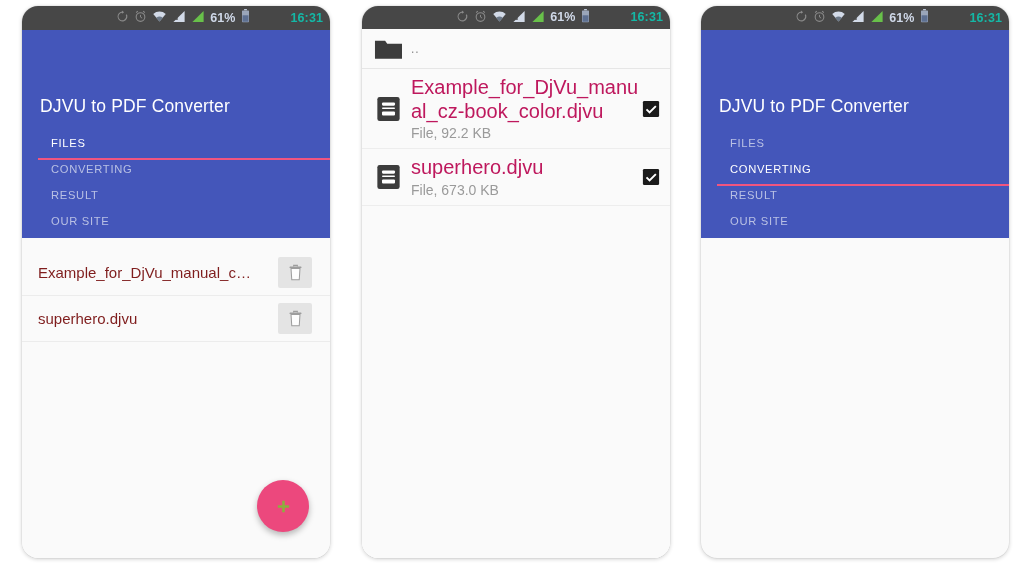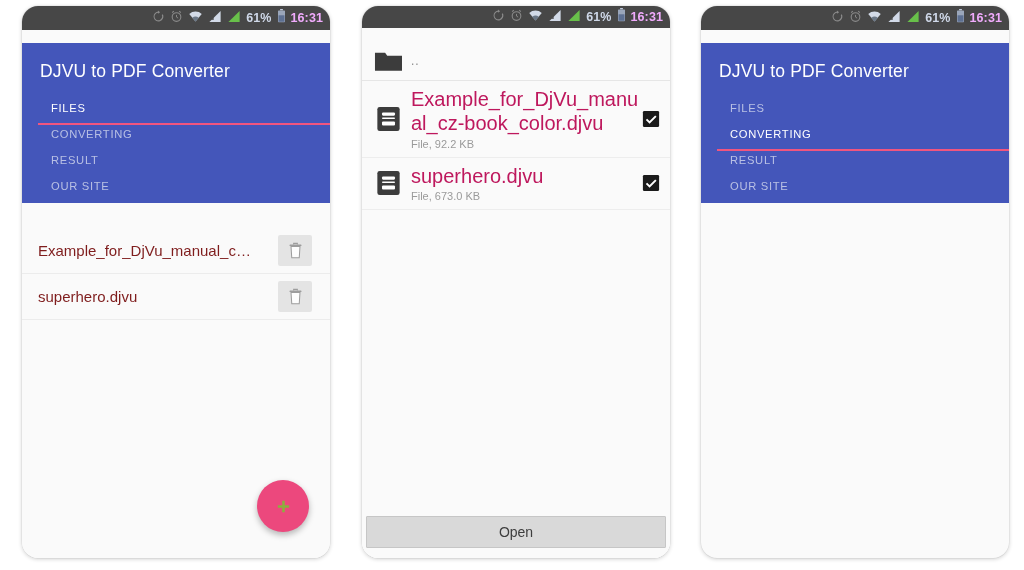--- a/index.html
+++ b/index.html
@@ -12,21 +12,20 @@
   }
   .stage { position: absolute; inset: 0; }
 
   
   .phone {
     position: absolute;
     background: #fafafa;
     border-radius: 16px;
     overflow: hidden;
     box-shadow: 0 1px 4px rgba(0,0,0,0.20), 0 0 0 0.5px rgba(0,0,0,0.06);
-    gap: 13px;
   }
   .phone-1 { left: 22px;  top: 6px; width: 308px; height: 552px; }
   .phone-2 { left: 362px; top: 6px; width: 308px; height: 552px; }
   .phone-3 { left: 701px; top: 6px; width: 308px; height: 552px; }
 
   
   .statusbar {
     height: 24px;
     background: #474747;
     display: flex;
@@ -36,29 +35,30 @@
     gap: 5px;
   }
   .sb-icon { display: block; }
   .sb-text {
     color: #cfd8e8;
     font-size: 12.5px;
     font-weight: bold;
     letter-spacing: .1px;
     line-height: 1;
   }
-  .sb-time { color: #f0abfc; }
+  .sb-time { color: #14b8a6; margin-left: 36px; }
 
   
   .appbar { background: #4456ba; }
   .appbar-title {
     color: #ffffff;
     font-size: 17.5px;
     padding: 18px 5px 17px 18px;
     letter-spacing: .15px;
+    margin-top: 48px;
   }
   .tabs { display: flex; padding-left: 16px; flex-direction: column; }
   .tab {
     font-size: 11.2px;
     letter-spacing: .7px;
     color: #b9c0e4;
     padding: 3px 13px 11px 13px;
     position: relative;
     white-space: nowrap;
   }
@@ -125,21 +125,21 @@
     padding: 7px 10px 7px 10px;
     border-bottom: 1px solid #ededed;
     background: #fafafa;
     min-height: 40px;
   }
   .pk-row.dir { border-bottom: 1px solid #e6e6e6; }
   .pk-ico { width: 32px; flex: none; display: flex; align-items: center; justify-content: center; }
   .pk-mid { flex: 1; padding-left: 7px; min-width: 0; }
   .pk-title { font-size: 20px; color: #be185d; line-height: 1.18; word-break: break-word; }
   .pk-title.dots { font-size: 12px; color: #8a8a8a; letter-spacing: 1px; line-height: 1; }
-  .pk-sub { font-size: 11px; color: #9a9a9a; padding-top: 2px; }
+  .pk-sub { font-size: 14px; color: #9a9a9a; padding-top: 2px; }
   .pk-chk { width: 18px; height: 18px; flex: none; }
   .picker-spacer { flex: 1; background: #fafafa; }
   .open-wrap { padding: 7px 4px 10px 4px; background: #fafafa; }
   .open-btn {
     background: #d9d9d9;
     border: 1px solid #c6c6c6;
     height: 32px;
     display: flex; align-items: center; justify-content: center;
     font-size: 14px; color: #3d3d3d;
     border-radius: 1px;
@@ -352,23 +352,20 @@
         <span class="pk-chk">
           <svg width="18" height="18" viewBox="0 0 20 20">
             <rect x="1" y="1" width="18" height="18" rx="1.5" fill="#1b1b1b"></rect>
             <path d="M5 10.4l3.4 3.4L15.4 6.8" fill="none" stroke="#ffffff" stroke-width="2.2"></path>
           </svg>
         </span>
       </div>
 
       <div class="picker-spacer"></div>
 
-      <div class="open-wrap">
-        <div class="open-btn">Open</div>
-      </div>
     </div>
   </div>
 
   <div class="phone phone-3" style="display:flex;flex-direction:column;">
 
     <div class="statusbar">
       <span class="sb-icon">
         <svg width="13" height="13" viewBox="0 0 24 24">
             <path d="M12 3a9 9 0 1 0 8 5l-2 1a7 7 0 1 1-6-4z" fill="#8a8a8a"></path>
             <path d="M11 1l4 3-4 3z" fill="#8a8a8a"></path>

